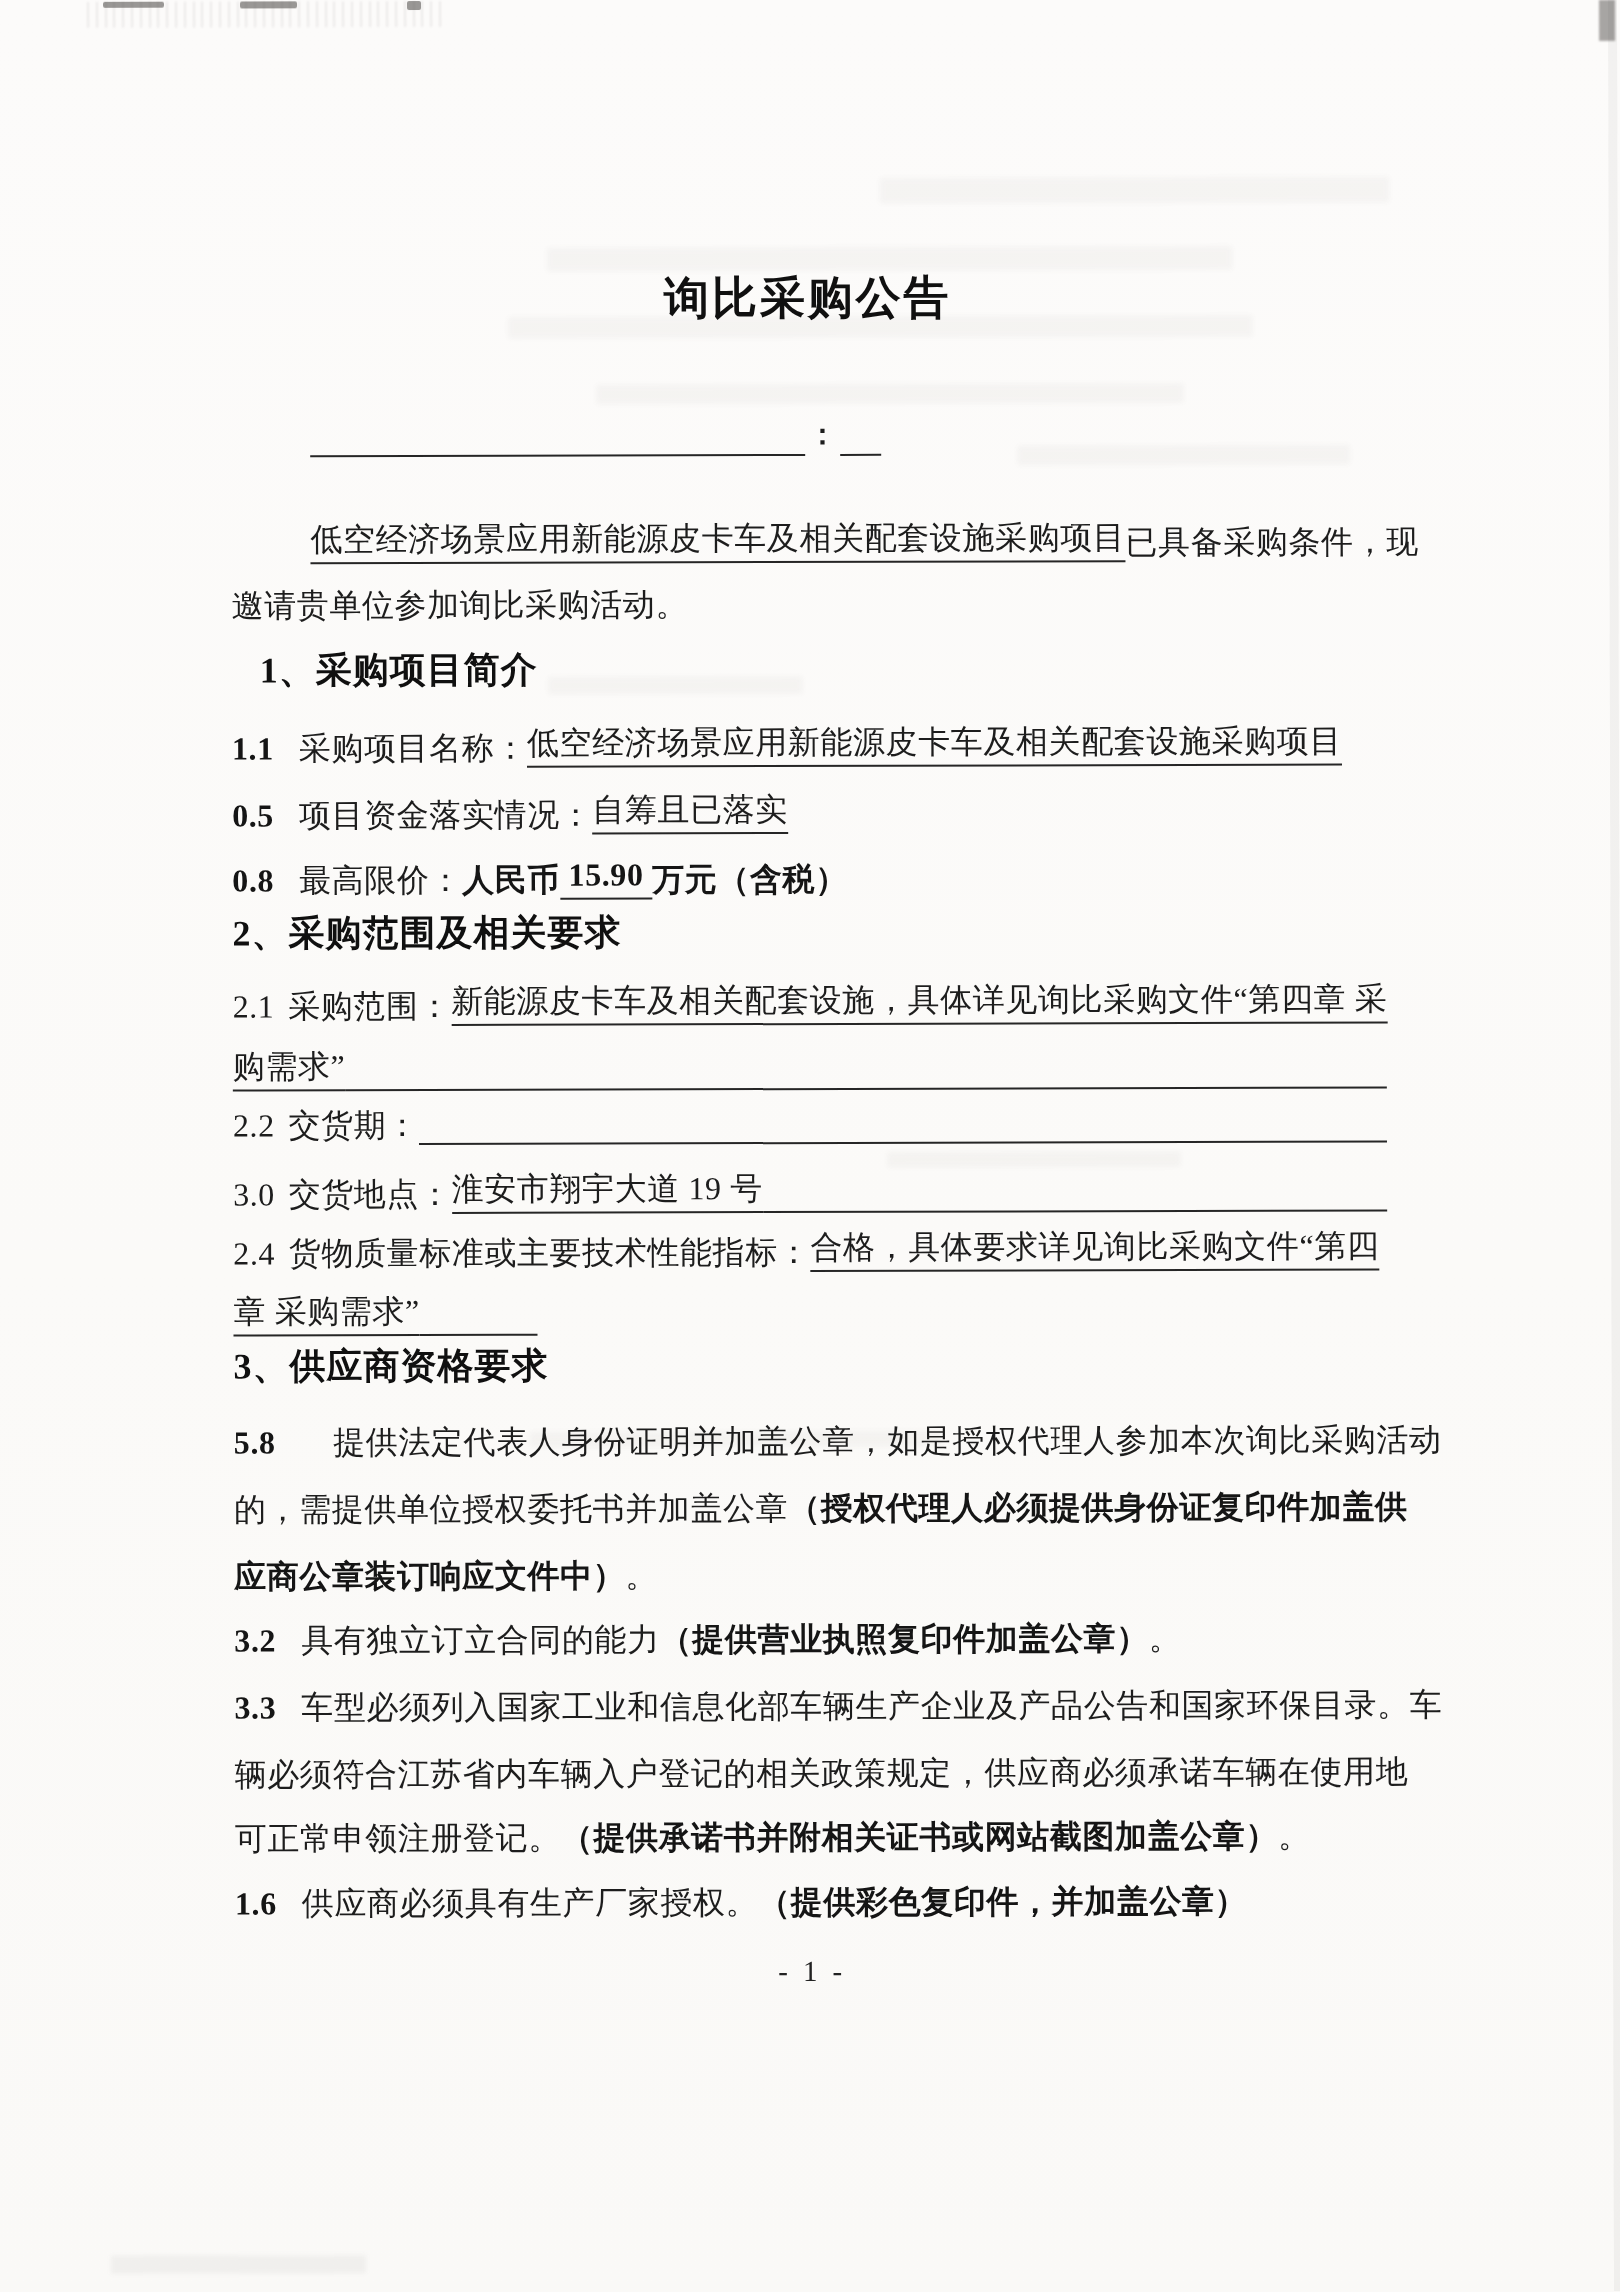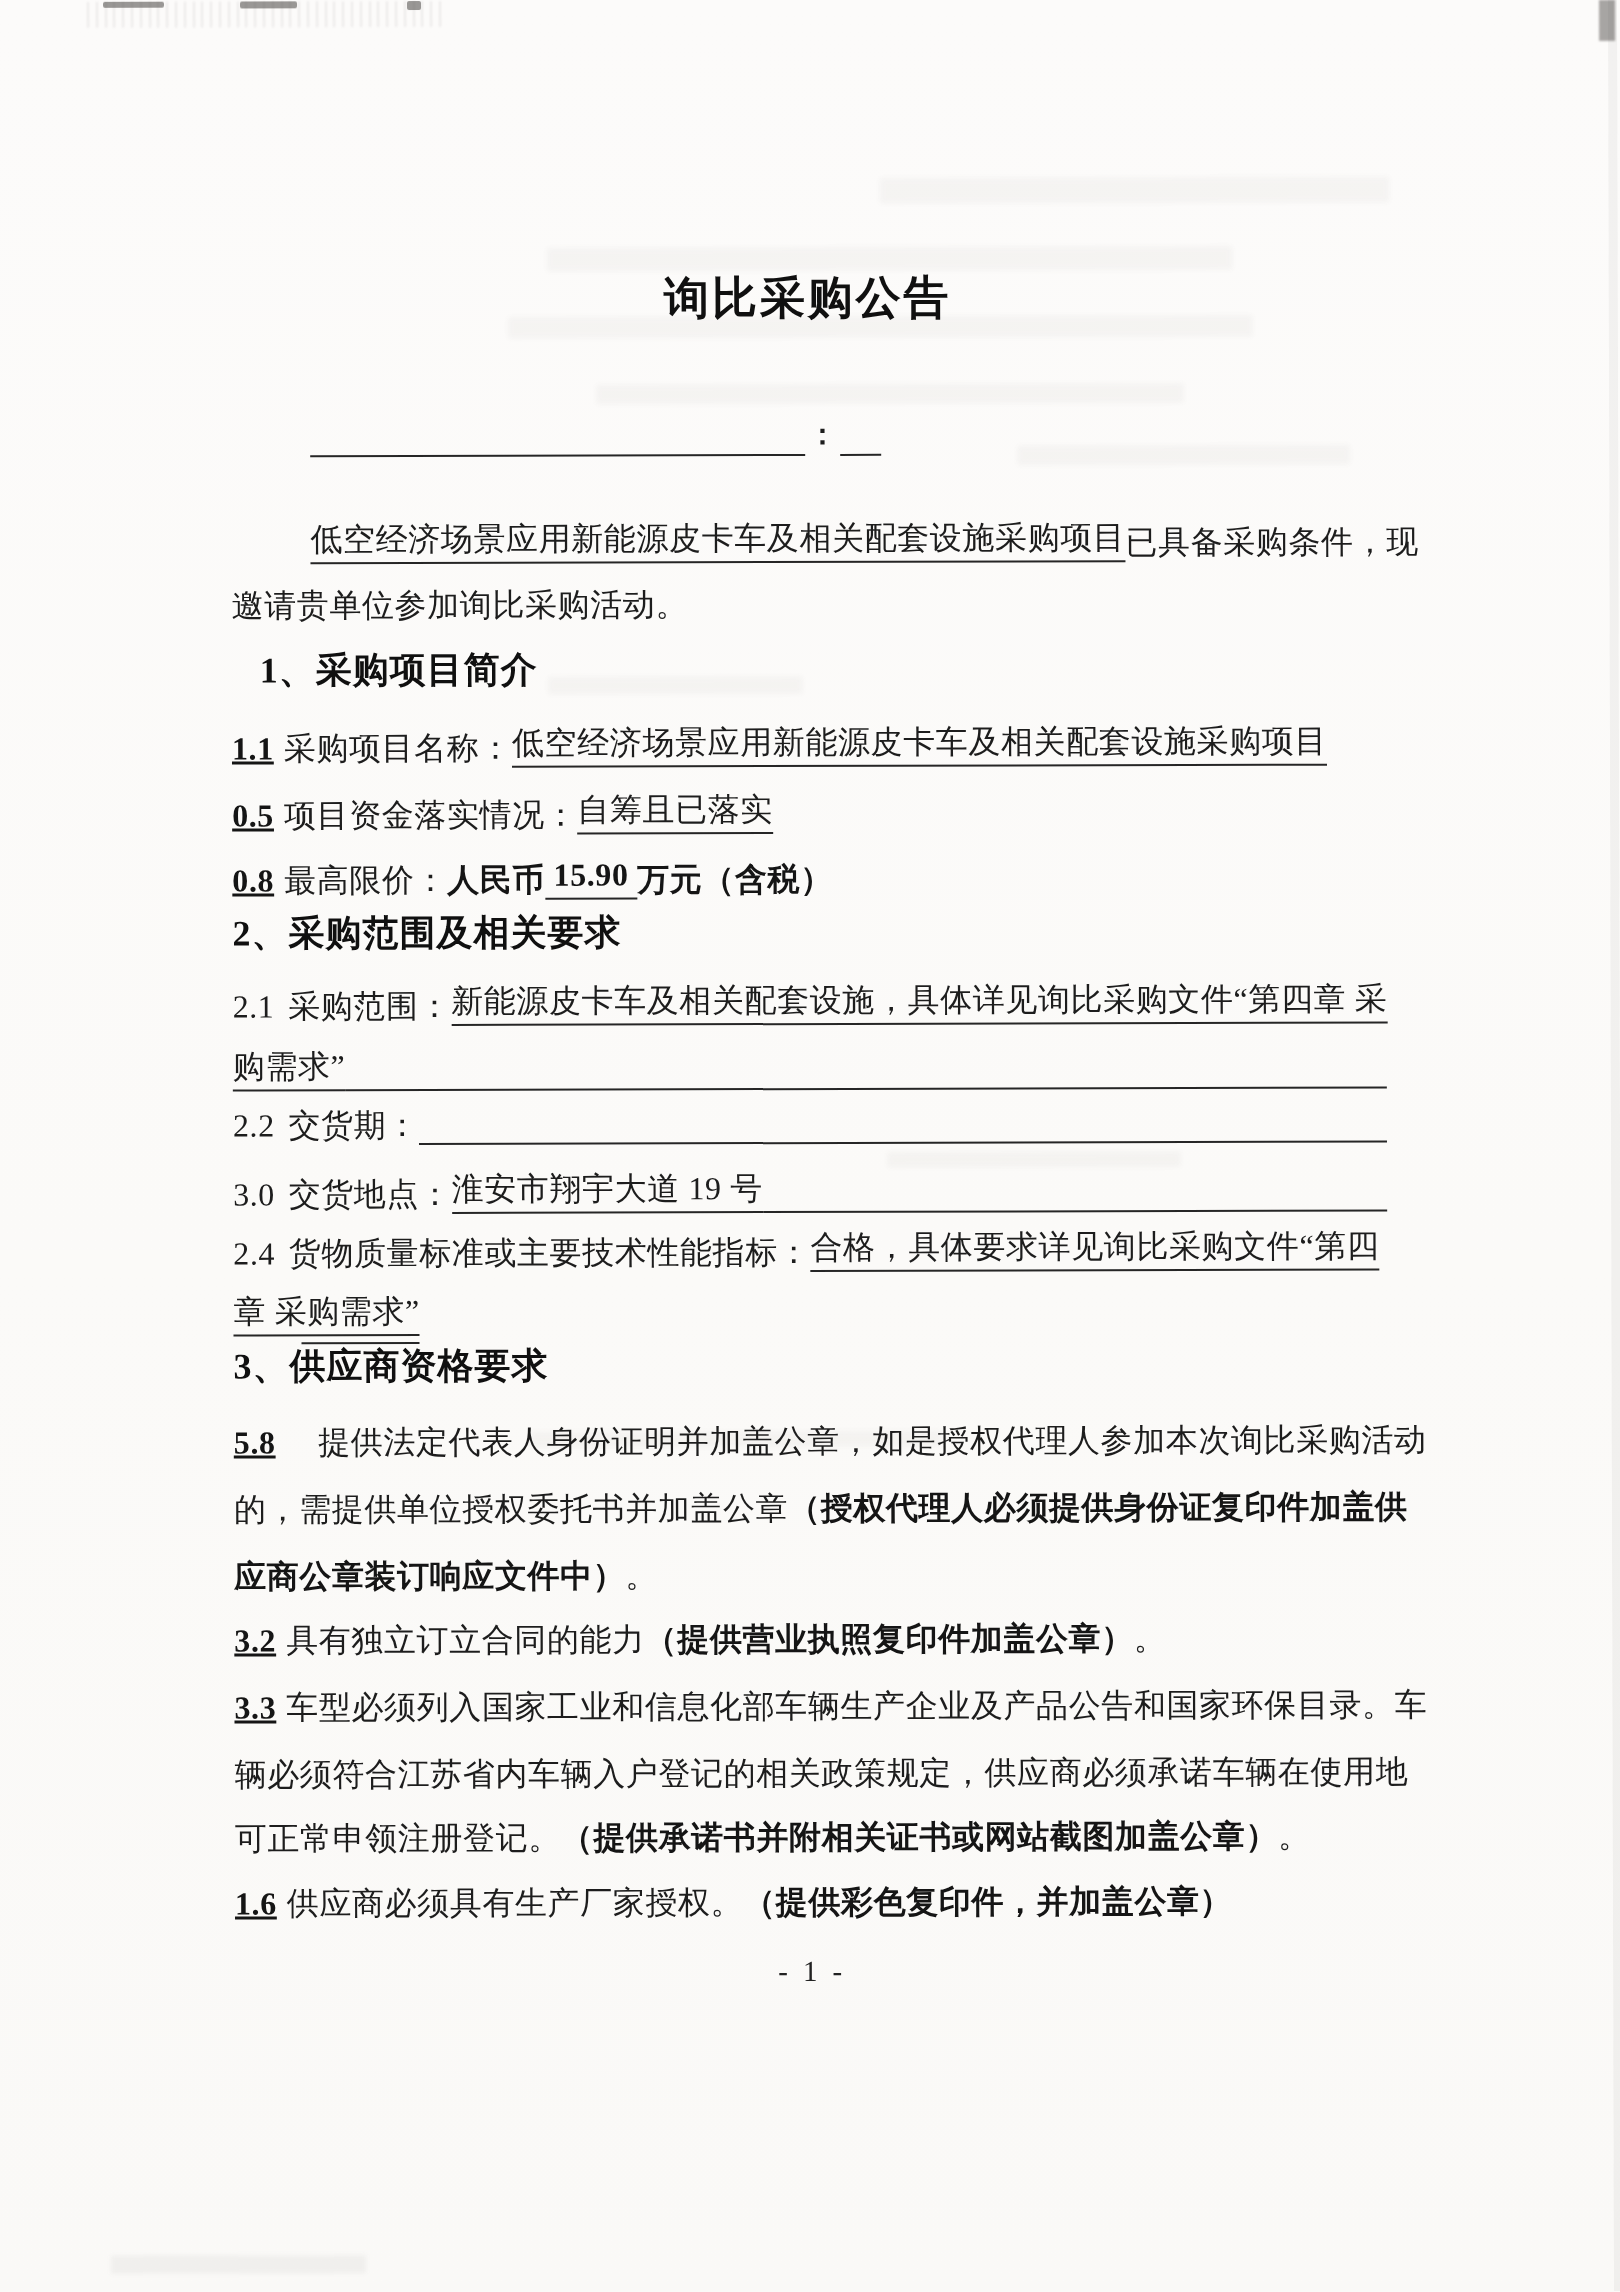--- a/index.html
+++ b/index.html
@@ -24,21 +24,21 @@
     display:flex;align-items:flex-end;
     font-size:32px;line-height:1.25;
     color:#1d1d1d;letter-spacing:0.6px;
     white-space:pre;
   }
   .seg{display:inline-block;}
   .b{font-weight:bold;color:#151515;}
   .u{border-bottom:2.9px solid #262626;padding-bottom:2.9px;}
   .fill{border-bottom:2.9px solid #262626;height:5.9px;align-self:flex-end;}
   .grow{flex:1 1 auto;}
-  .num{font-weight:bold;margin-right:10px;color:#151515;text-decoration:underline;}
+  .num{font-weight:bold;margin-right:25px;color:#151515;}
   .num-plain{font-weight:normal;margin-right:13.7px;}
   .heading{font-size:36px;font-weight:bold;color:#101010;letter-spacing:1px;}
   .title-line{left:0;right:0;justify-content:center;font-size:45px;font-weight:bold;color:#101010;letter-spacing:2.9px;}
   .footer-line{left:0;right:0;justify-content:center;font-size:29px;letter-spacing:3.9px;color:#222;}
   .colon{padding:0 2.9px 3.9px 2.9px;font-weight:bold;font-size:29px;}
   .right-bound{right:233px;}
   
   .artifact{position:absolute;pointer-events:none;}
   .streaks-top-left{
     left:90px;top:0;width:361px;height:25.5px;
@@ -146,21 +146,21 @@
       <span class="seg">交货地点：</span>
       <span class="seg u">淮安市翔宇大道 19 号</span>
       <span class="fill grow"></span>
     </div>
 
     <div class="line" style="top:1227px;">
       <span class="seg num-plain">2.4</span>
       <span class="seg">货物质量标准或主要技术性能指标：</span>
       <span class="seg u">合格，具体要求详见询比采购文件“第四</span>
     </div>
-    <div class="line" style="top:1290px;flex-direction:column;">
+    <div class="line" style="top:1290px;">
       <span class="seg u">章 采购需求”</span>
       <span class="fill" style="width:118px;"></span>
     </div>
 
     <div class="line heading" style="top:1343px;">
       <span class="seg">3、供应商资格要求</span>
     </div>
 
     <div class="line" style="top:1421px;">
       <span class="seg num">5.8</span>

